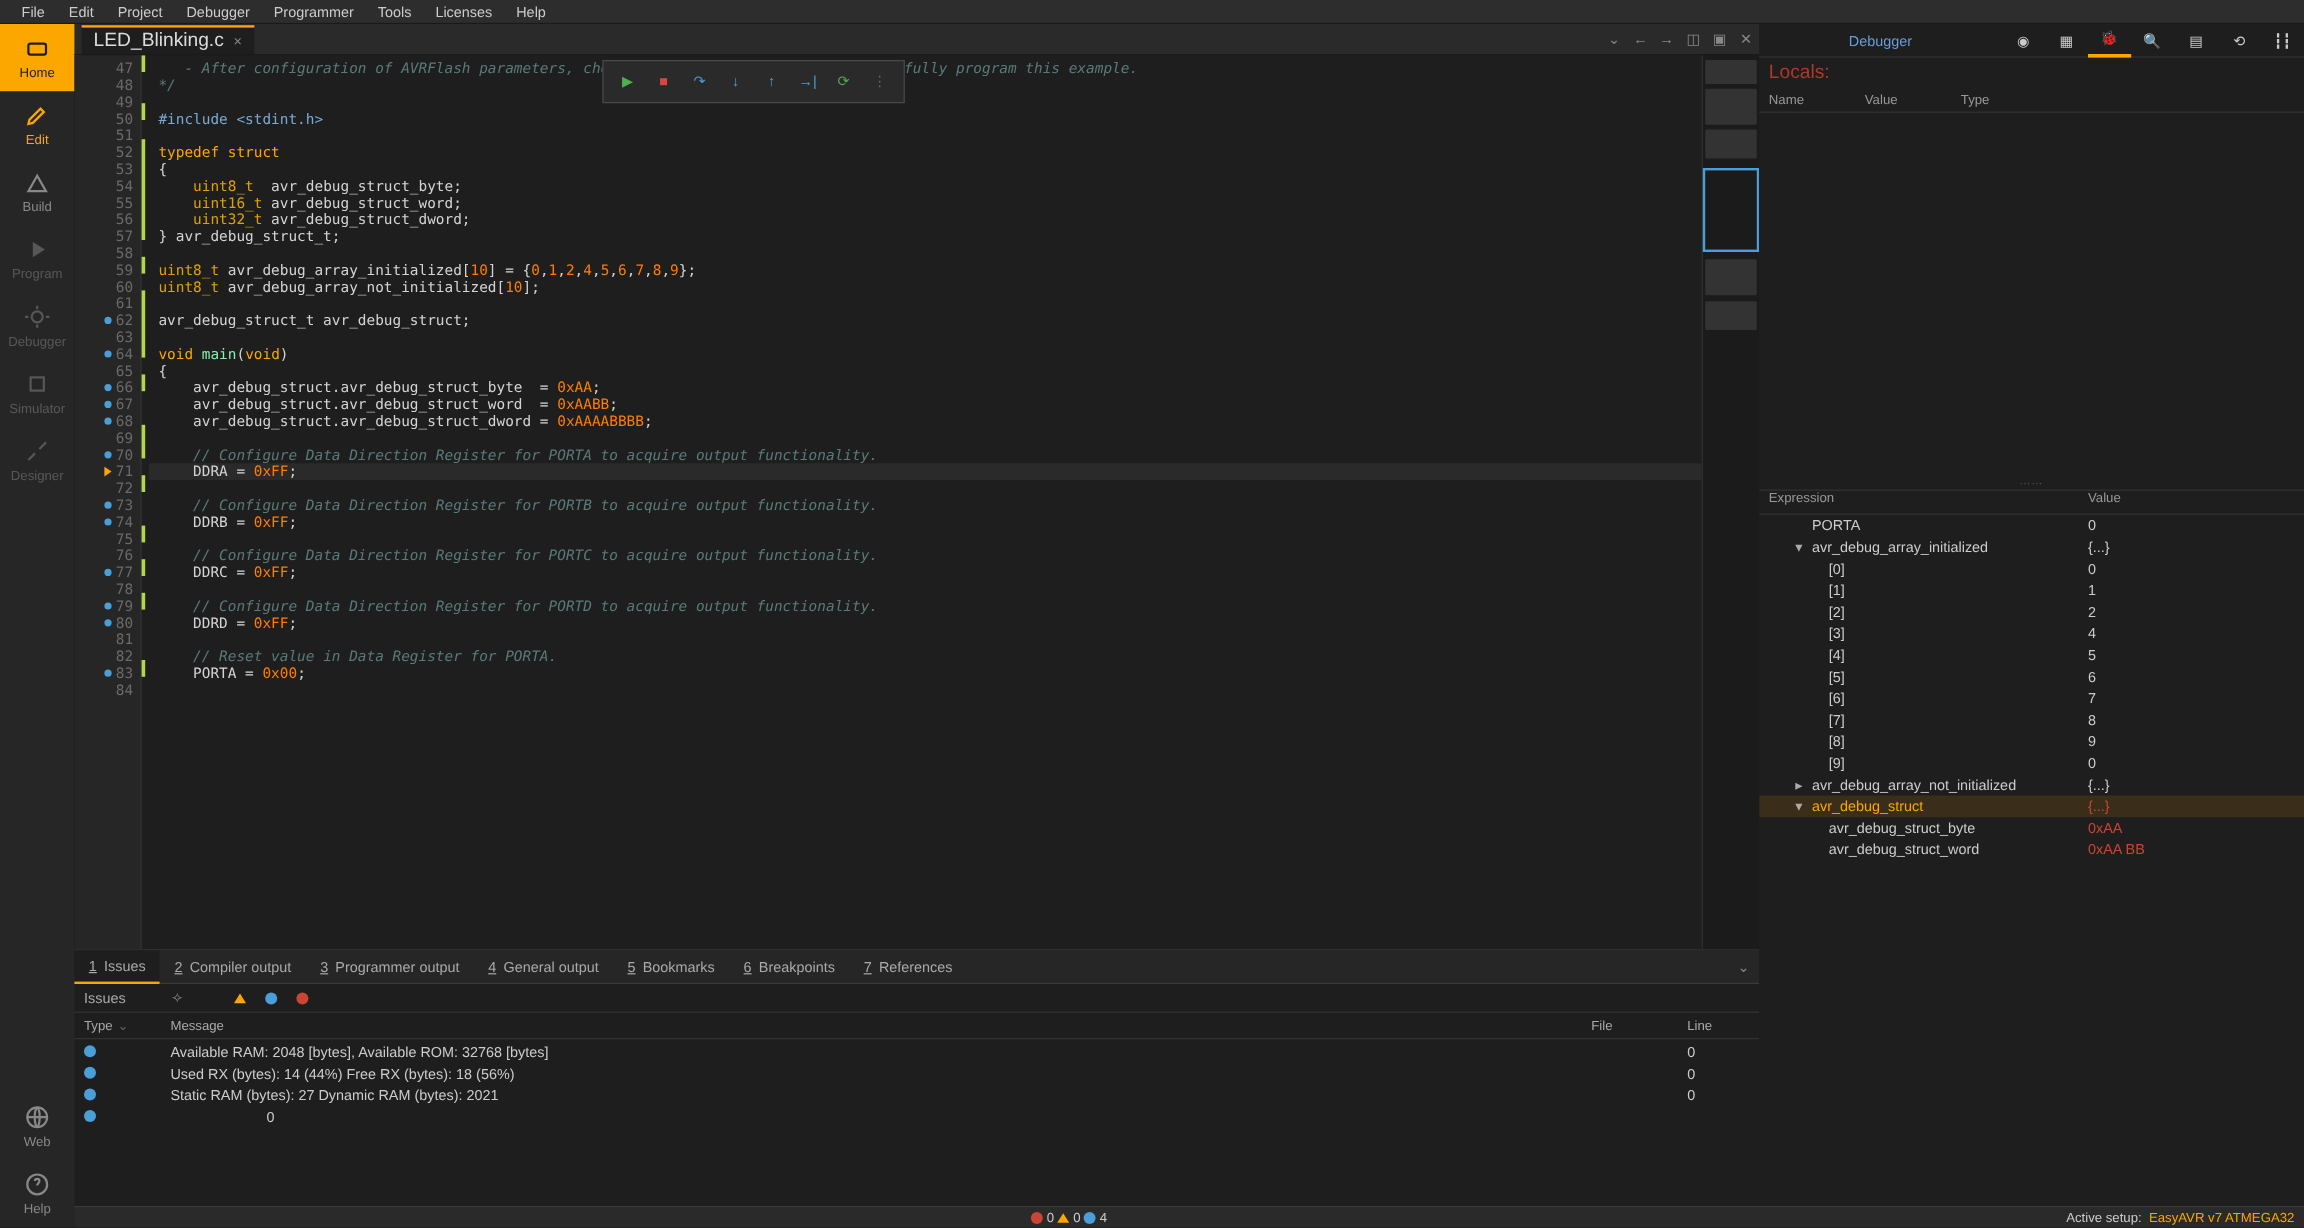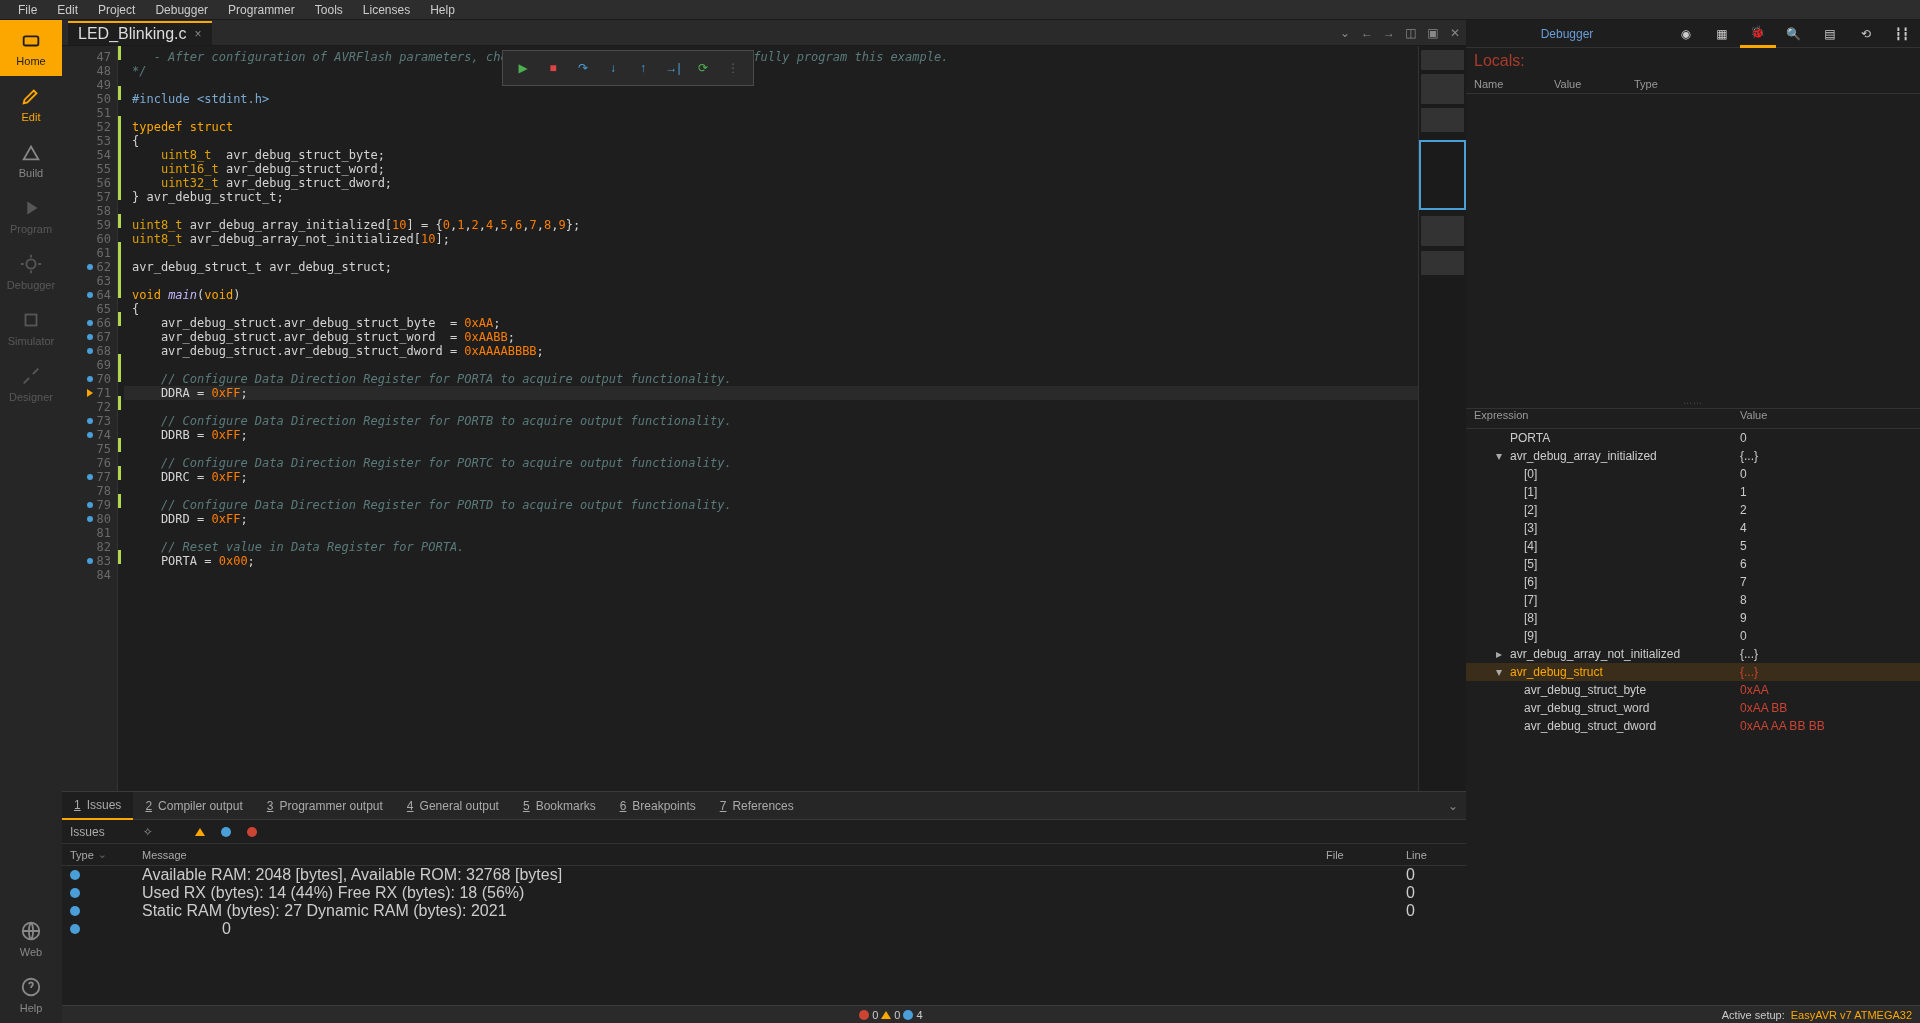--- a/index.html
+++ b/index.html
@@ -152,21 +152,21 @@
   padding: 4px 0 4px 6px;
   white-space: pre;
   position: relative;
 }
 .code .line { height: 14px; line-height: 14px; padding-left: 8px;}
 .code .line.current { background: #2a2a2a; }
 .modbar { position: absolute; left: 0; top: 0; width: 3px; background: #b0d84a; }
 .kw { color: #fca700; }
 .type { color: #e0a000; }
 .num { color: #ff7d00; }
-.func { color: #c4b5fd; font-style: italic; }
+.func { color: #86efac; }
 .cmt { color: #5a7a7a; font-style: italic; }
 .pre { color: #7aaad4; }
 .minimap {
   width: 48px;
   background: #1b1b1b;
   border-left: 1px solid #333;
   position: relative;
 }
 .minimap .mm-block { position: absolute; left: 2px; right: 2px; background: #333; border-radius: 1px; }
 .minimap .mm-view { position: absolute; left: 0; right: 0; border: 2px solid #4a9fd8; height: 70px; }
@@ -217,21 +217,21 @@
   border-bottom: 1px solid #333;
   color: #aaa;
   font-size: 11px;
 }
 .issues-head .col-type { width: 80px; padding-left: 8px; display:flex; align-items:center; gap:4px;}
 .issues-head .col-msg { flex: 1; }
 .issues-head .col-file { width: 80px; }
 .issues-head .col-line { width: 60px; }
 
 .issues-body { flex: 1; overflow: auto; }
-.irow { height: 18px; display: flex; align-items: flex-end; font-size: 16px; color: #ccc; }
+.irow { height: 18px; display: flex; align-items: flex-end; font-size: 12px; color: #ccc; }
 .irow .col-type { width: 80px; padding-left: 8px;}
 .irow .col-msg { flex: 1; }
 .irow .col-file { width: 80px; }
 .irow .col-line { width: 60px; }
 .irow .info-dot { width: 10px; height: 10px; border-radius: 50%; background: #4a9fd8; display: inline-block; }
 
 
 .right-panel {
   position: absolute;
   right: 0;
@@ -763,27 +763,20 @@
             <span>avr_debug_struct_byte</span>
           </div>
           <div class="eval red">0xAA</div>
         </div>
         <div class="erow">
           <div class="eexpr indent2">
             <span class="tree-ch"></span>
             <span>avr_debug_struct_word</span>
           </div>
           <div class="eval red">0xAA BB</div>
-        </div>
-        <div class="erow">
-          <div class="eexpr indent2">
-            <span class="tree-ch"></span>
-            <span>avr_debug_struct_dword</span>
-          </div>
-          <div class="eval red">0xAA AA BB BB</div>
         </div>
       </div>
   </div>
 </div>
 
 <div class="statusbar">
   <div class="pad"></div>
   <div class="seg">
     <span class="warn-icon c-err">
         <span class="circ-err"></span>

